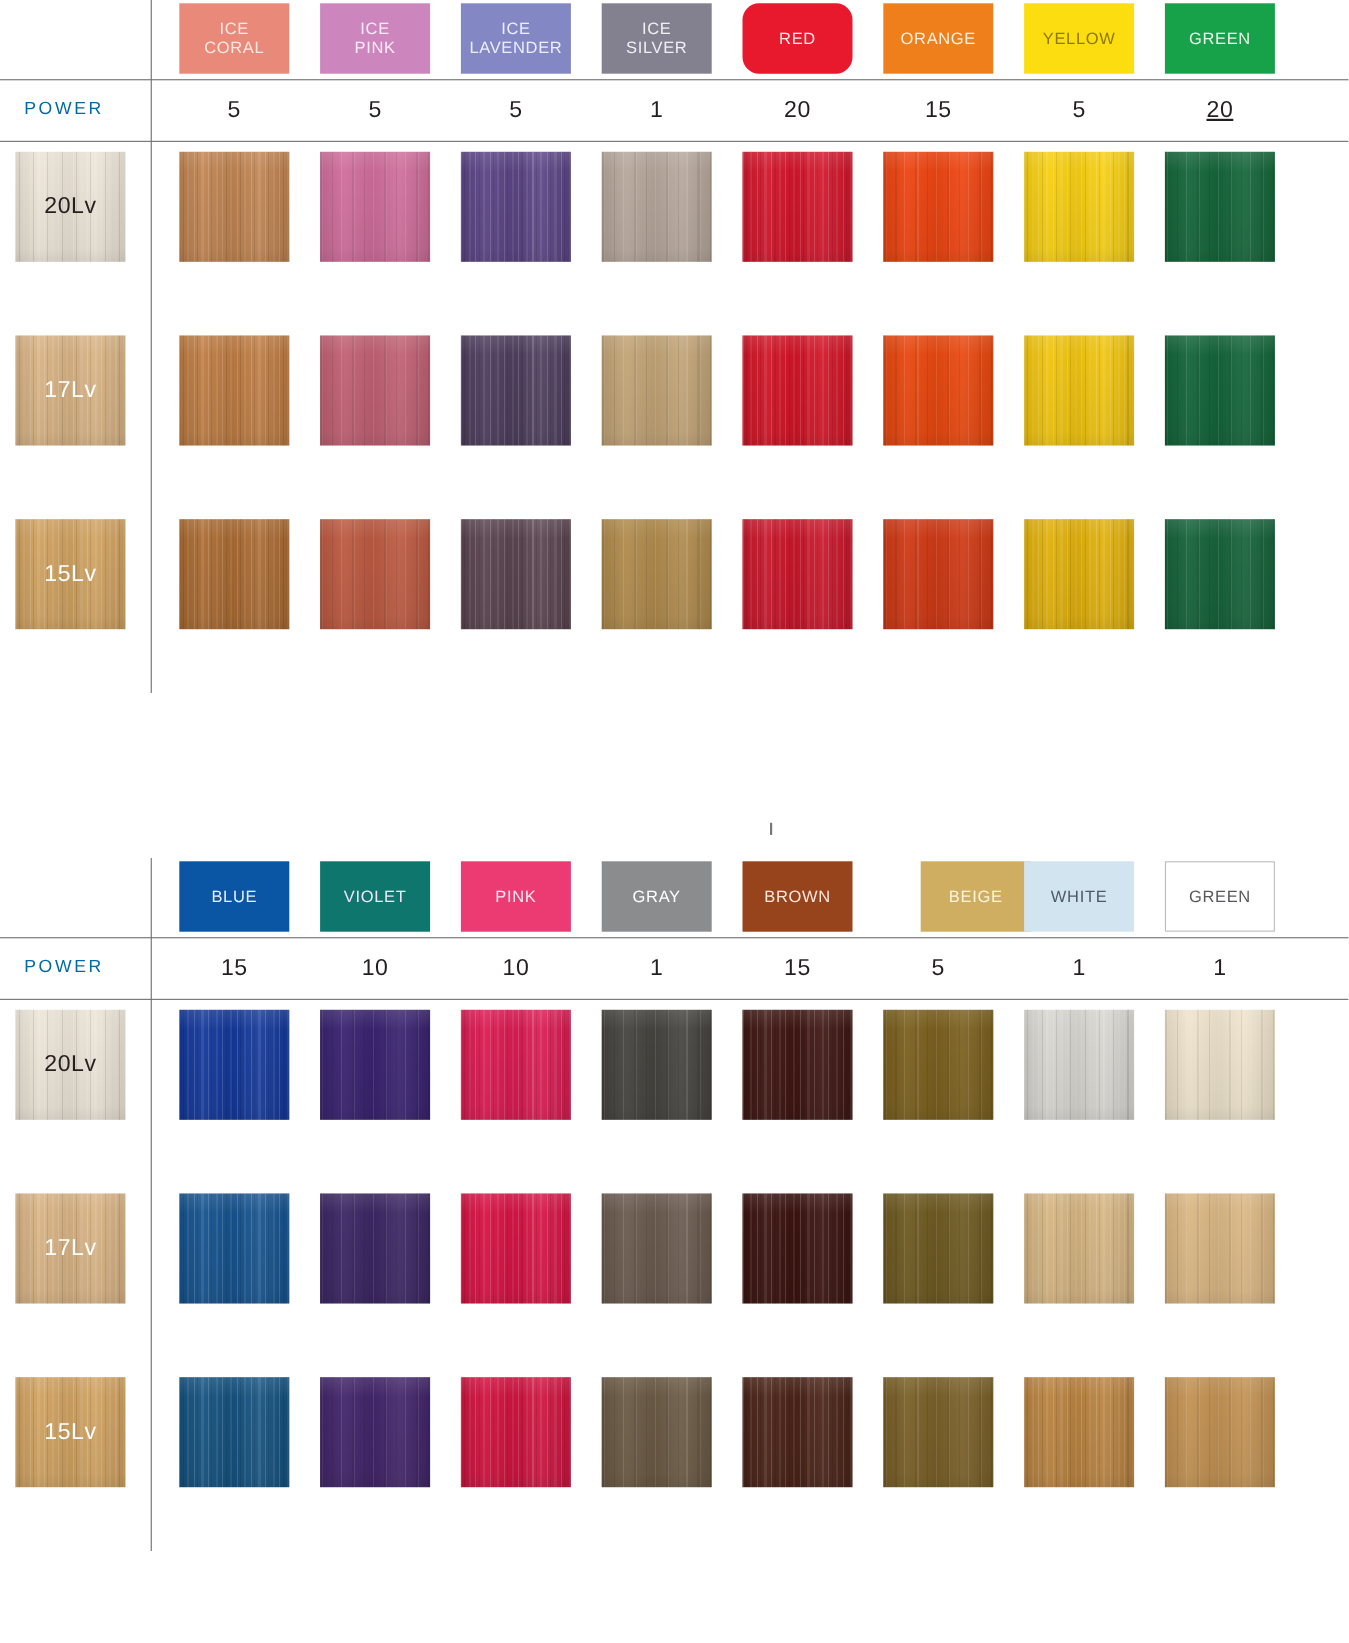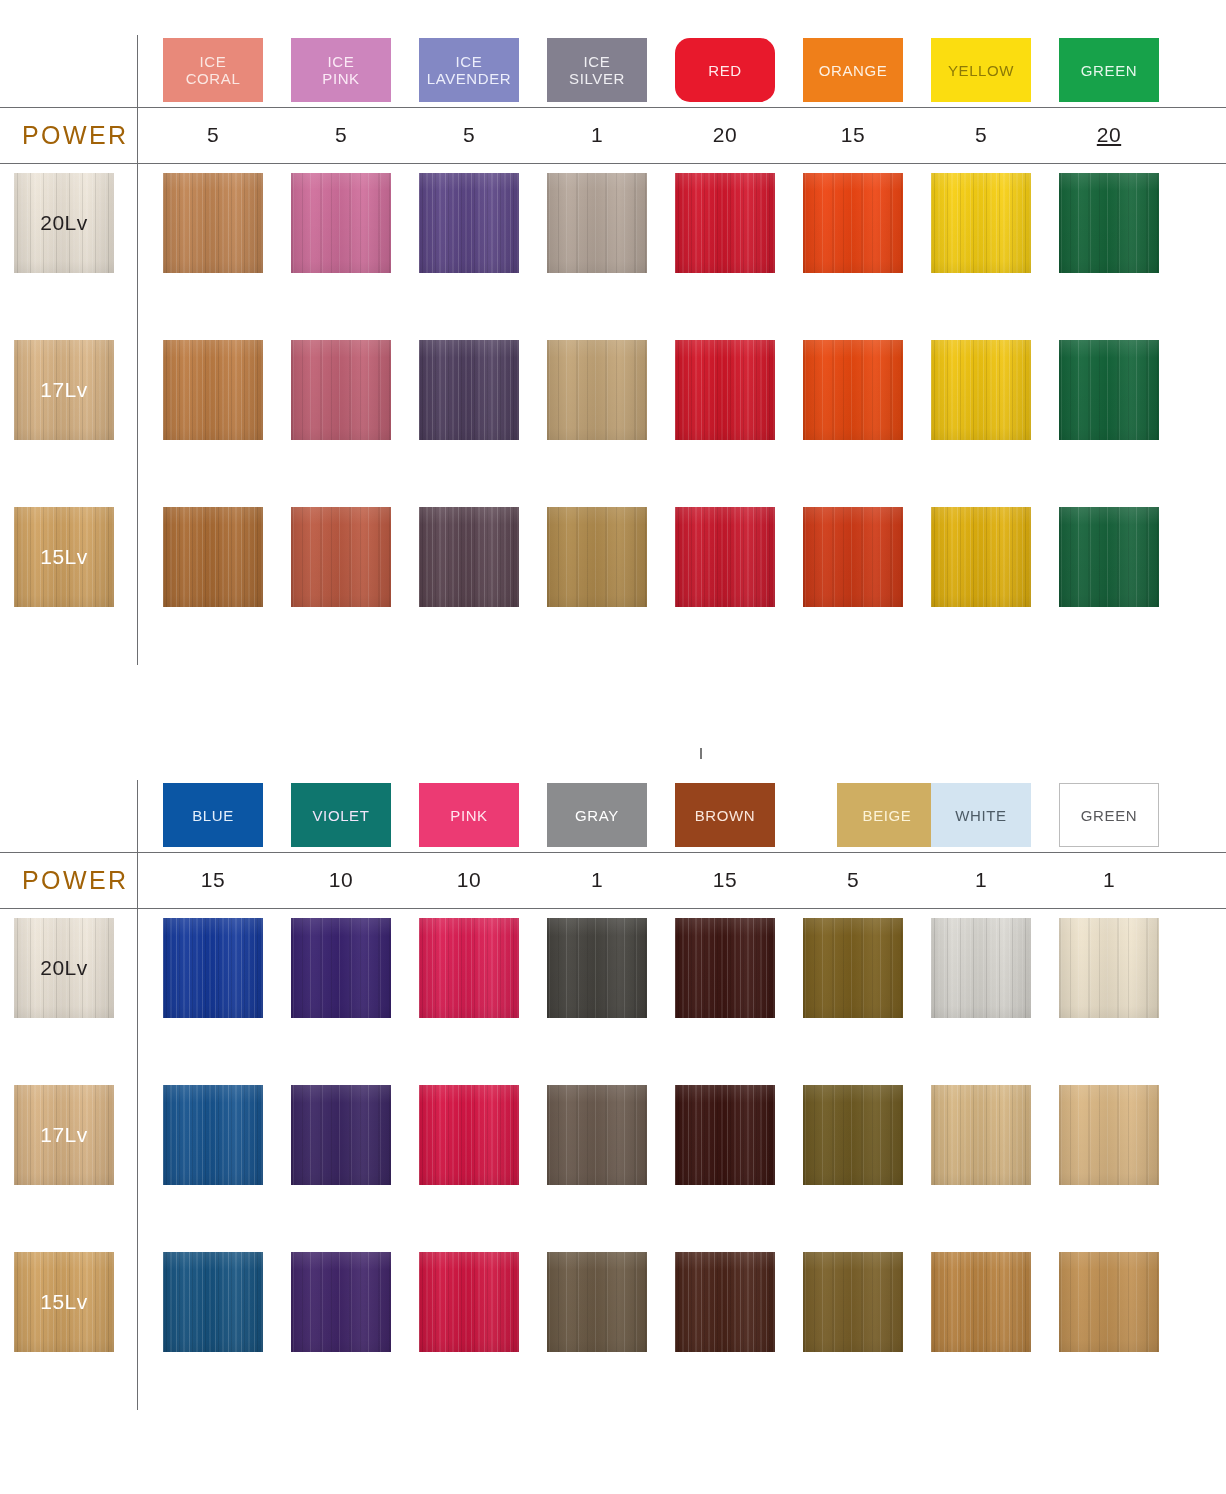--- a/index.html
+++ b/index.html
@@ -35,21 +35,21 @@
     line-height:17px;
     font-weight:400;
   }
   .chip span{display:block;}
 
   
   .power-row{position:relative;height:56px;}
   .power-label{
     position:absolute;left:22px;top:0;height:56px;
     display:flex;align-items:center;
-    font-size:25px;letter-spacing:2.4px;color:#a16207;
+    font-size:16px;letter-spacing:2.4px;color:#0369a1;
   }
   .power-val{
     position:absolute;top:0;height:56px;width:100px;
     display:flex;align-items:center;justify-content:center;
     font-size:21px;color:#231f20;letter-spacing:.5px;
   }
 
   
   .swatch-row{position:relative;height:167px;}
   .swatch{
@@ -98,21 +98,21 @@
   }
 
   .speck{
     position:absolute;width:2px;height:11px;
     background:#4b4b4b;opacity:.75;
   }
 </style>
 </head>
 <body>
 
-<div class="chart-block" id="block1" style="position: absolute; left: 0px; top: 0px; height: 630px; margin-top: 35px;">
+<div class="chart-block" id="block1" style="position: absolute; left: 0px; top: 0px; height: 630px;">
     <div class="header-row">
       <div class="chip" style="left: 163px; background: rgb(232, 137, 122); color: rgb(251, 231, 226);">
         <div>
           <span>ICE</span>
           <span>CORAL</span>
         </div>
       </div>
       <div class="chip" style="left: 291px; background: rgb(205, 133, 189); color: rgb(251, 234, 246);">
         <div>
           <span>ICE</span>

